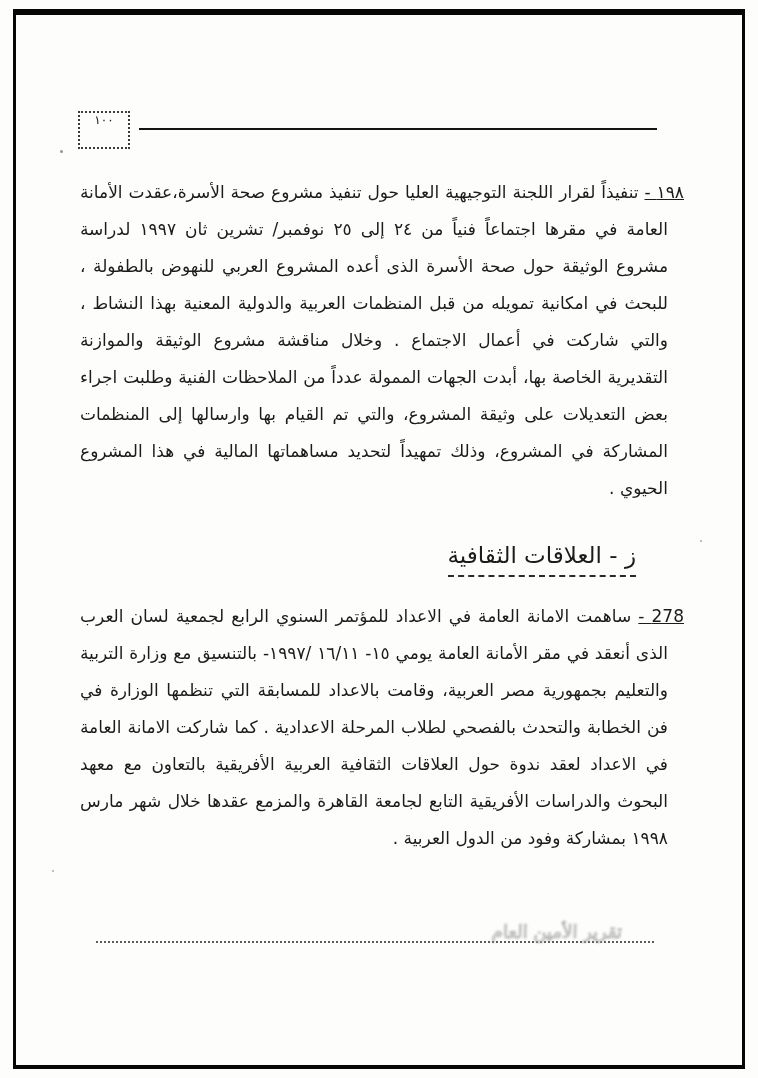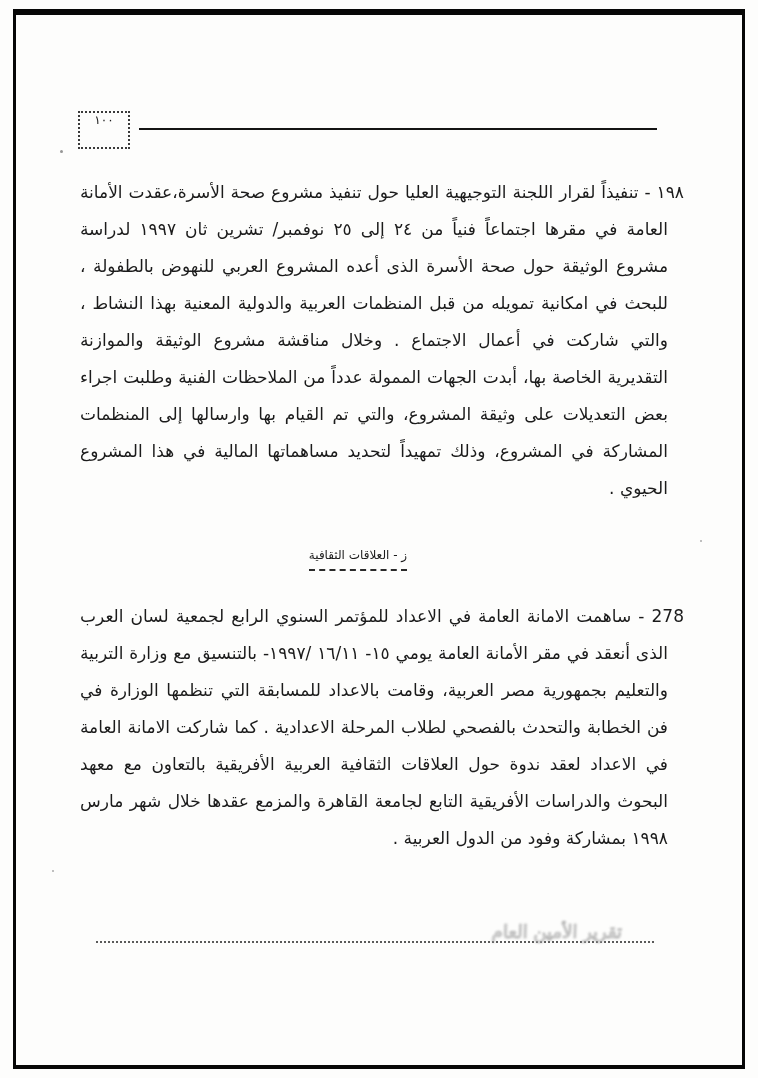--- a/index.html
+++ b/index.html
@@ -65,27 +65,27 @@
       line-height: 37px;
       text-align: justify;
     }
 
     .para {
       margin: 0;
       padding-right: 16px;  
       text-indent: -16px;   
     }
 
-    .pnum { white-space: nowrap; }
+    .pnum { white-space: nowrap; text-decoration: underline; }
 
     .section-heading {
       margin: 30px 48px 24px 0;
-      font-size: 12px;
+      font-size: 23px;
       font-weight: normal;
-      text-align: center;
+      text-align: right;
       text-indent: 0;
       padding-right: 0;
     }
     .section-heading .dashed-underline {
       border-bottom: 2px dashed #2a2a2a;
       padding-bottom: 7px;
     }
 
     
     .dotted-rule {

